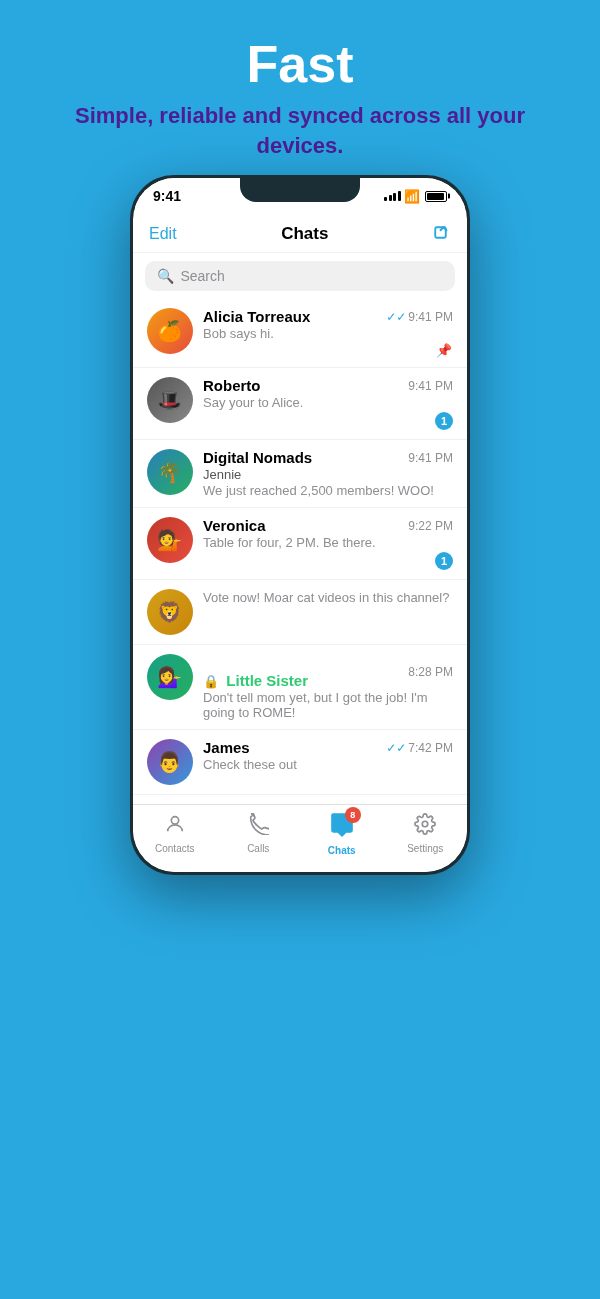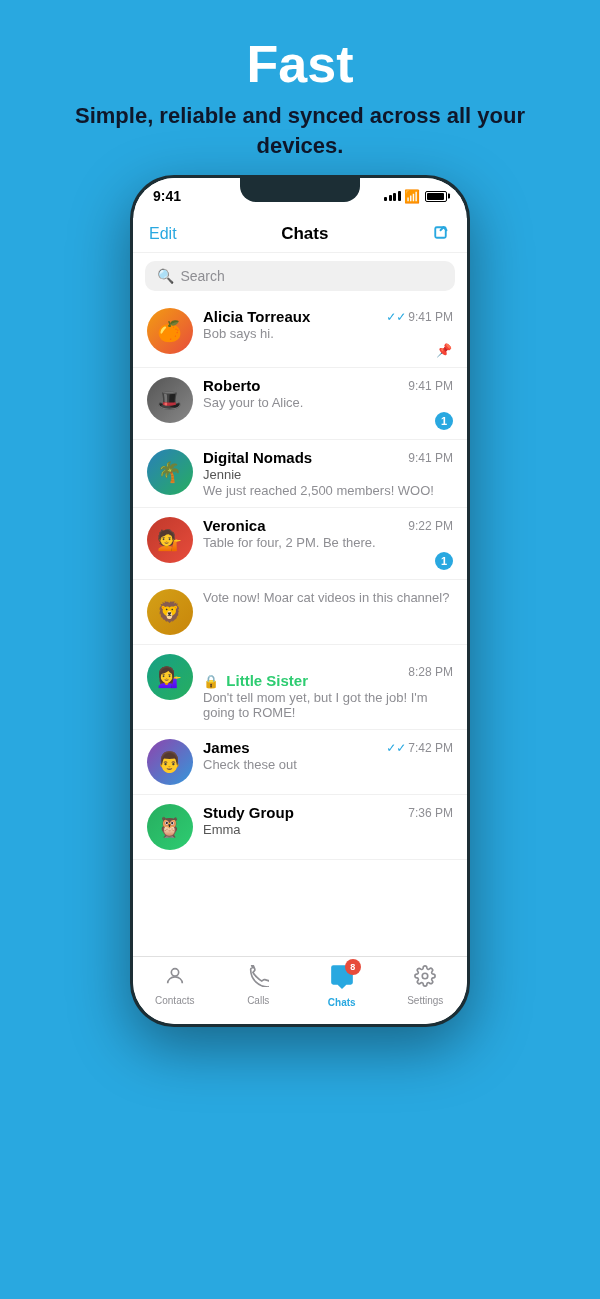--- a/index.html
+++ b/index.html
@@ -19,34 +19,34 @@
     }
     .hero-title {
       font-size: 52px;
       font-weight: 900;
       color: white;
       line-height: 1.1;
     }
     .hero-subtitle {
       font-size: 22px;
       font-weight: 700;
-      color: #0f172a;
+      color: #4c1d95;
       line-height: 1.35;
       margin-top: 8px;
       text-align: center;
     }
 
     
     .phone-frame {
       position: absolute;
       left: 50%;
       transform: translateX(-50%);
       top: 175px;
       width: 340px;
-      height: 852px;
+      height: 700px;
       background: #1c2e35;
       border-radius: 44px;
       padding: 3px;
       box-shadow: 0 20px 60px rgba(0,0,0,0.4);
     }
     .phone-inner {
       width: 100%;
       height: 100%;
       background: white;
       border-radius: 42px;

